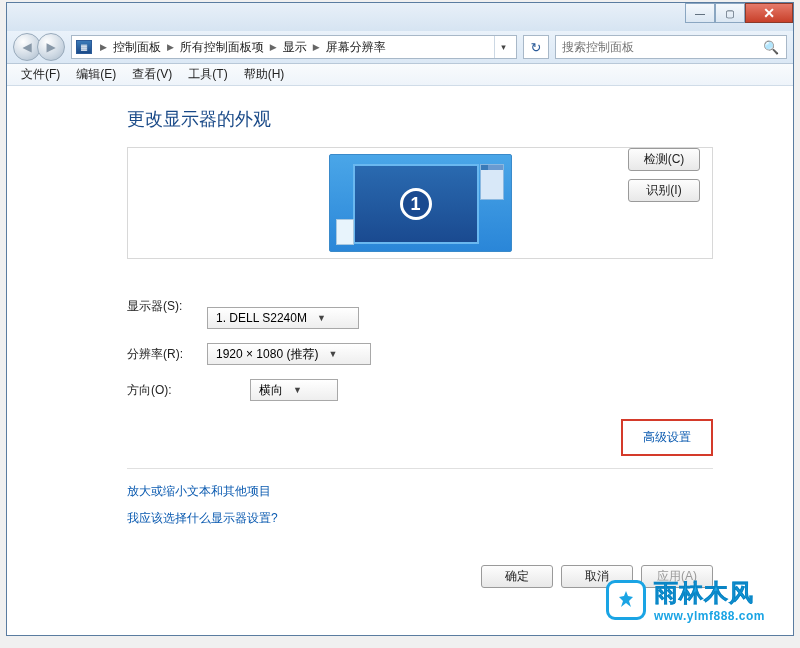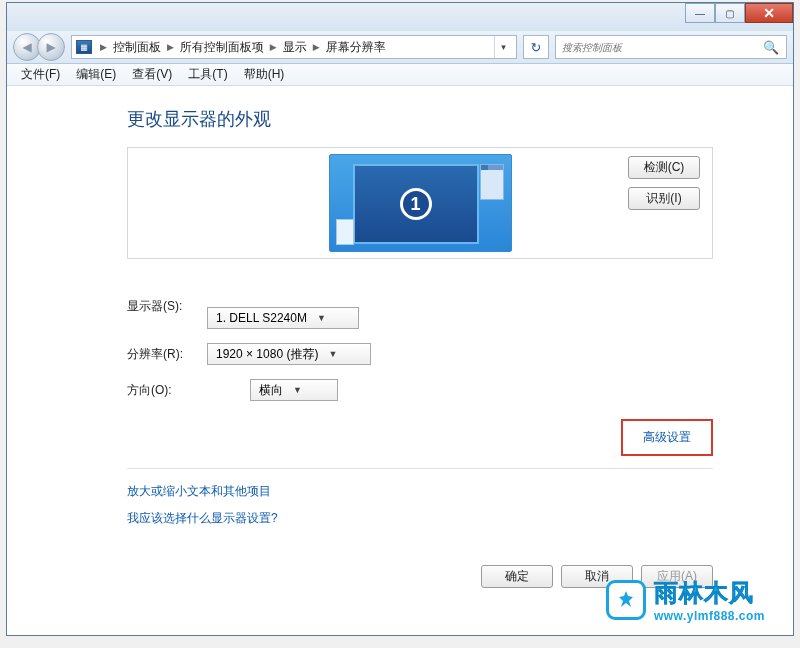--- a/index.html
+++ b/index.html
@@ -105,22 +105,22 @@
 }
 .searchbox {
   width: 232px; height: 24px;
   background: #fff;
   border: 1px solid #a8b8c8;
   display: flex; align-items: center;
   padding: 0 6px;
   color: #888; font-style: italic;
 }
 .searchbox input {
-  border: none; outline: none; flex: 1; font-size: 10px;
-  font-style: italic; color: #ef4444; background: transparent;
+  border: none; outline: none; flex: 1; font-size: 12px;
+  color: #ef4444; background: transparent;
 }
 .search-glass { color: #4a7aaa; font-size: 13px; font-style: normal; }
 
 
 .menubar {
   height: 22px;
   background: linear-gradient(to bottom, #f9fbfd, #eef4fa);
   border-bottom: 1px solid #d0dce8;
   display: flex; align-items: center;
   padding: 0 6px;
@@ -144,21 +144,21 @@
   border: 1px solid #d8d8d8;
   height: 112px;
   display: flex;
   align-items: center;
   justify-content: center;
   position: relative;
   margin-bottom: 24px;
 }
 .preview-row .side-btns {
   position: absolute;
-  right: 12px; top: 8px;
+  right: 12px; top: 0;
   display: flex; flex-direction: column; gap: 8px;
 }
 .w7-btn {
   min-width: 72px; height: 23px;
   padding: 0 12px;
   background: linear-gradient(to bottom, #fdfdfd, #e8e8e8);
   border: 1px solid #9a9a9a;
   border-radius: 3px;
   font-size: 12px;
   color: #222;

